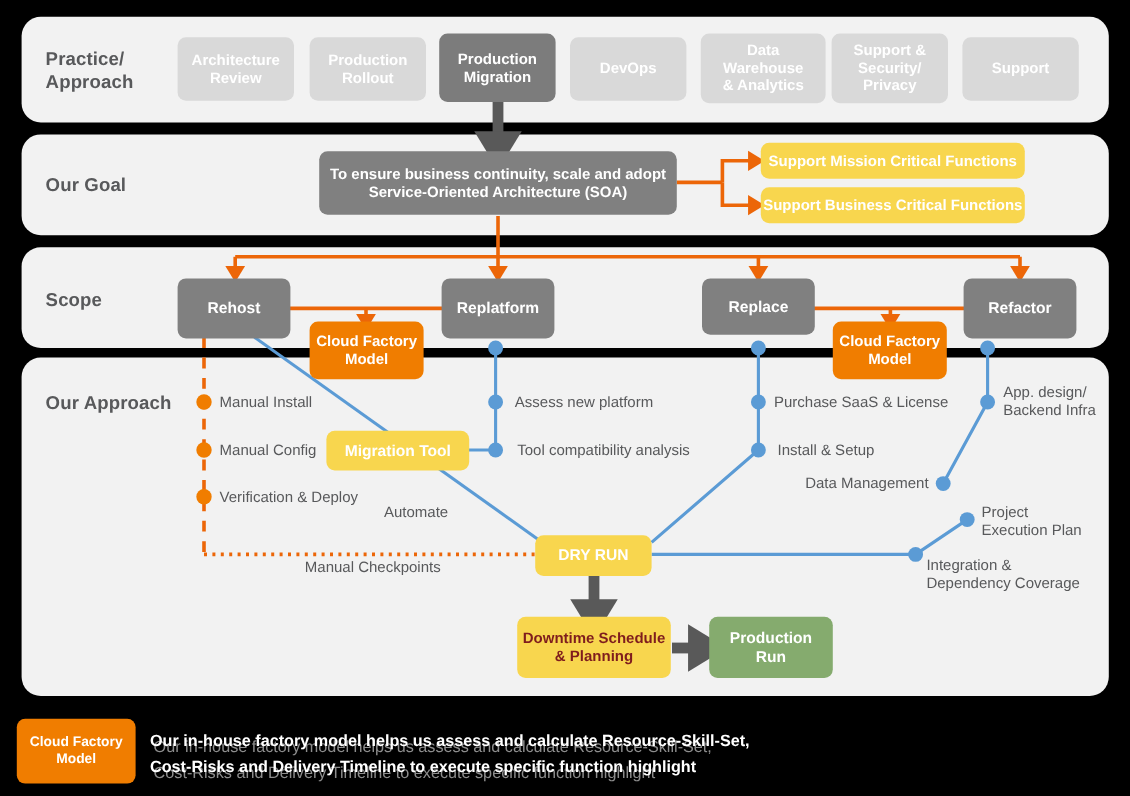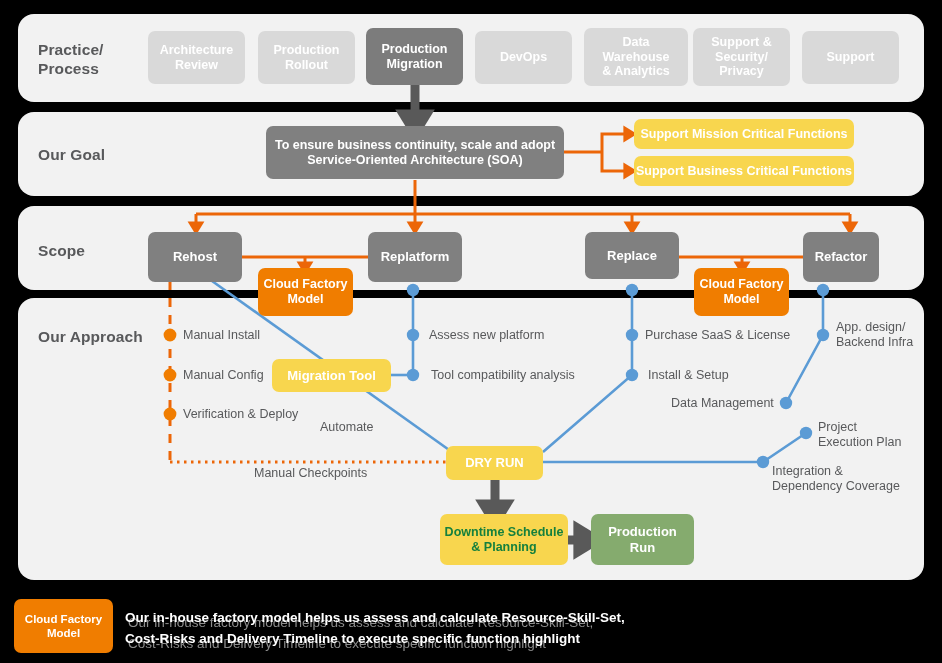--- a/index.html
+++ b/index.html
@@ -94,21 +94,21 @@
 <body>
 
 <div id="canvas">
 
   <div class="band" style="left:18px; top:14px; width:906px; height:88px;"></div>
   <div class="band" style="left:18px; top:112px; width:906px; height:84px;"></div>
   <div class="band" style="left:18px; top:206px; width:906px; height:84px;"></div>
   <div class="band" style="left:18px; top:298px; width:906px; height:282px;"></div>
 
   <div class="band-label" style="left:38px; top:40px; white-space:pre-line;">Practice/
-Process</div>
+Approach</div>
   <div class="band-label" style="left:38px; top:145px;">Our Goal</div>
   <div class="band-label" style="left:38px; top:241px;">Scope</div>
   <div class="band-label" style="left:38px; top:327px;">Our Approach</div>
 
   <svg class="wires" viewBox="0 0 942 663">
     <defs>
       <marker id="oarrow" markerWidth="7" markerHeight="7" refX="2.2" refY="3.2" orient="auto" markerUnits="strokeWidth">
         <path d="M0,0.4 L0,6 L4.6,3.2 z" fill="#ec6608"></path>
       </marker>
       <marker id="garrow" markerWidth="5.2" markerHeight="5.2" refX="1.4" refY="2.4" orient="auto" markerUnits="strokeWidth">
@@ -187,21 +187,21 @@
 Privacy</div>
 
   <div class="box box-gray" style="left:266px; top:126px; width:298px; height:53px; font-size:12.5px; white-space:pre-line;">To ensure business continuity, scale and adopt
 Service-Oriented Architecture (SOA)</div>
   <div class="box box-yellow" style="left:634px; top:119px; width:220px; height:30px; color:#ffffff;">Support Mission Critical Functions</div>
   <div class="box box-yellow" style="left:634px; top:156px; width:220px; height:30px; color:#ffffff;">Support Business Critical Functions</div>
 
   <div class="box box-gray" style="left:148px; top:232px; width:94px; height:50px;">Rehost</div>
   <div class="box box-gray" style="left:368px; top:232px; width:94px; height:50px;">Replatform</div>
   <div class="box box-gray" style="left:585px; top:232px; width:94px; height:47px;">Replace</div>
-  <div class="box box-gray" style="left:803px; top:232px; width:76px; height:50px;">Refactor</div>
+  <div class="box box-gray" style="left:803px; top:232px; width:94px; height:50px;">Refactor</div>
 
   <div class="box box-orange" style="left:258px; top:268px; width:95px; height:48px; font-size:12.5px; white-space:pre-line;">Cloud Factory
 Model</div>
   <div class="box box-orange" style="left:694px; top:268px; width:95px; height:48px; font-size:12.5px; white-space:pre-line;">Cloud Factory
 Model</div>
 
   <div class="node-label" style="left:183px; top:328px;">Manual Install</div>
   <div class="node-label" style="left:183px; top:368px;">Manual Config</div>
   <div class="node-label" style="left:183px; top:407px;">Verification &amp; Deploy</div>
   <div class="wire-label" style="left:254px; top:466px;">Manual Checkpoints</div>
@@ -214,21 +214,21 @@
   <div class="node-label" style="left:671px; top:396px;">Data Management</div>
   <div class="node-label" style="left:836px; top:320px;">App. design/
 Backend Infra</div>
   <div class="node-label" style="left:818px; top:420px;">Project
 Execution Plan</div>
   <div class="node-label" style="left:772px; top:464px;">Integration &amp;
 Dependency Coverage</div>
 
   <div class="box box-yellow" style="left:272px; top:359px; width:119px; height:33px; color:#ffffff; font-size:13px;">Migration Tool</div>
   <div class="box box-yellow" style="left:446px; top:446px; width:97px; height:34px; color:#ffffff; font-size:13px;">DRY RUN</div>
-  <div class="box box-yellow" style="left:440px; top:514px; width:128px; height:51px; color:#15803d; font-size:12.5px; white-space:pre-line;">Downtime Schedule
+  <div class="box box-yellow" style="left:431px; top:514px; width:128px; height:51px; color:#7f1d1d; font-size:12.5px; white-space:pre-line;">Downtime Schedule
 &amp; Planning</div>
   <div class="box box-green" style="left:591px; top:514px; width:103px; height:51px; white-space:pre-line;">Production
 Run</div>
 
   <div class="footer-badge" style="left:14px; top:599px; width:99px; height:54px; white-space:pre-line;">Cloud Factory
 Model</div>
   <div class="footer-text ghost">Our in-house factory model helps us assess and calculate Resource-Skill-Set,
 Cost-Risks and Delivery Timeline to execute specific function highlight</div>
   <div class="footer-text" style="left:125px; top:608px;">Our in-house factory model helps us assess and calculate Resource-Skill-Set,
 Cost-Risks and Delivery Timeline to execute specific function highlight</div>

